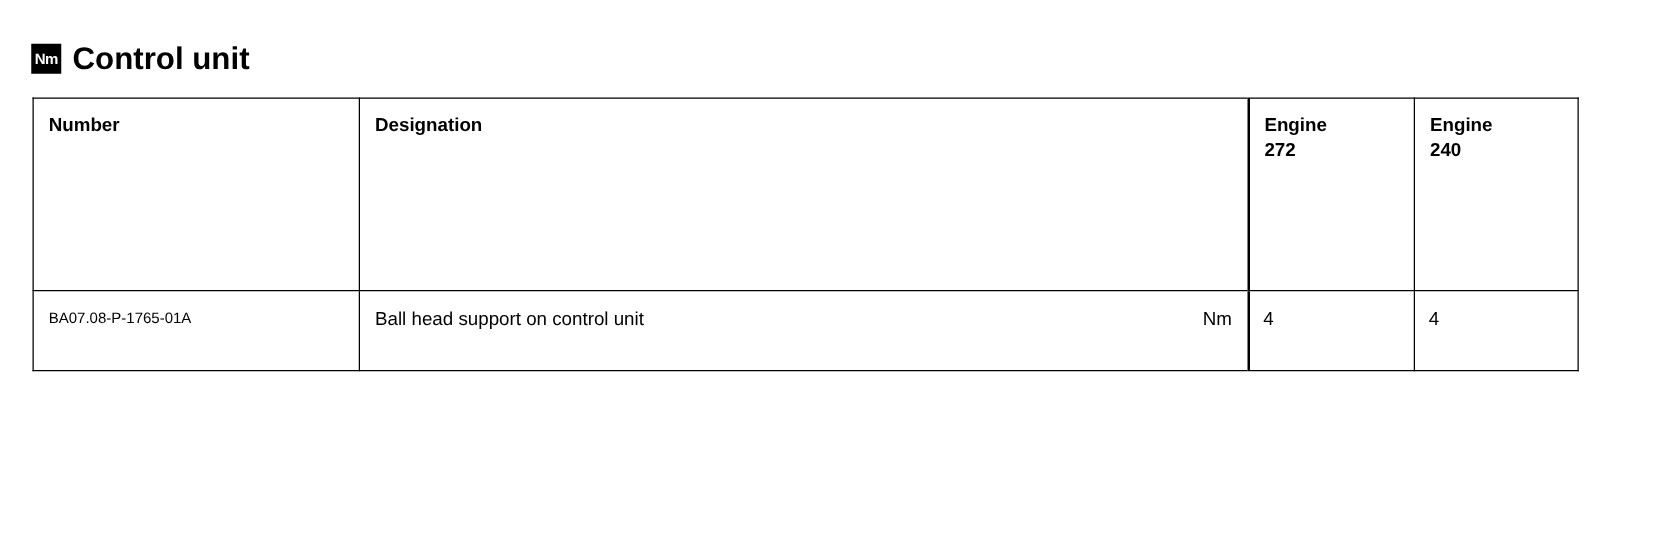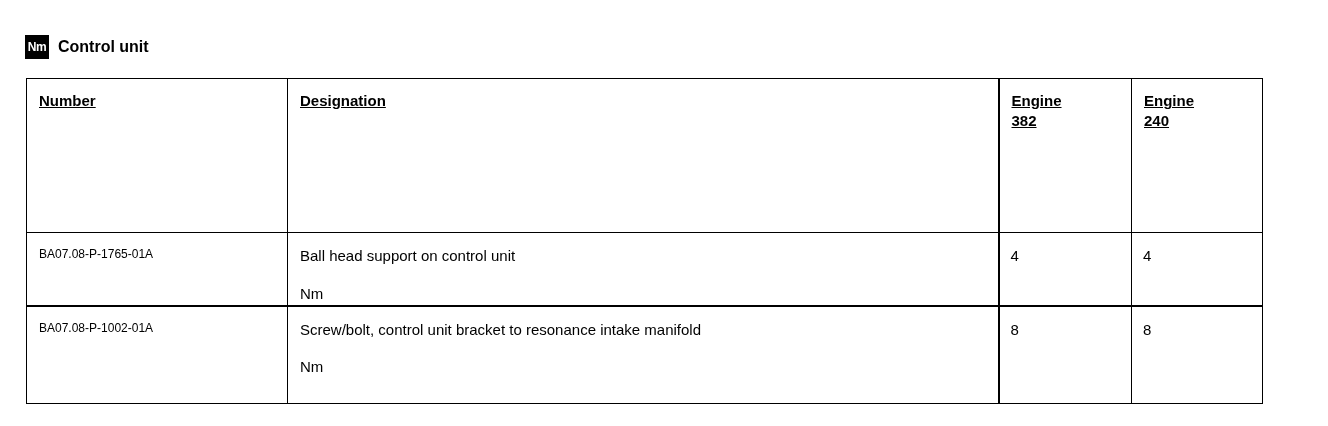--- a/index.html
+++ b/index.html
@@ -34,21 +34,21 @@
     display: flex;
     align-items: center;
     justify-content: center;
     font-size: 12px;
     font-weight: bold;
     line-height: 1;
     letter-spacing: -0.5px;
     box-sizing: border-box;
   }
   .title-text {
-    font-size: 16px;
+    font-size: 25px;
     font-weight: bold;
     line-height: 1;
     white-space: nowrap;
   }
 
   
   .table-wrap {
     position: absolute;
     left: 26px;
     top: 78px;
@@ -78,21 +78,20 @@
   
   .col-sep-heavy { border-left: 2px solid #000000 !important; }
 
   
   tr.head-row td { height: 153px; }
   .head-cell-inner {
     padding: 12px 0 0 12px;
     font-size: 15px;
     font-weight: bold;
     line-height: 1.3;
-    text-decoration: underline;
   }
   .head-cell-inner .l2 { display: block; }
 
   
   tr.body-row.r1 td { height: 63px; }
   tr.body-row.r2 td { height: 96px; }
   tr.body-row.r2 { border-top: 2px solid #000000; }
   tr.body-row.r2 > td { border-top: 2px solid #000000; }
 
   .cell-number {
@@ -103,21 +102,20 @@
   }
   .cell-designation {
     padding: 12px 12px 0 12px;
     font-size: 15px;
     line-height: 1.45;
     display: flex;
     justify-content: space-between;
     align-items: flex-start;
     gap: 16px;
     box-sizing: border-box;
-    flex-direction: column;
   }
   .designation-text { flex: 1 1 auto; }
   .unit-text {
     flex: 0 0 auto;
     white-space: nowrap;
   }
   .cell-value {
     padding: 12px 0 0 11px;
     font-size: 15px;
     line-height: 1.45;
@@ -144,21 +142,21 @@
       <tr class="head-row">
         <td>
           <div class="head-cell-inner">Number</div>
         </td>
         <td>
           <div class="head-cell-inner">Designation</div>
         </td>
         <td class="col-sep-heavy">
           <div class="head-cell-inner">
             <span>Engine</span>
-            <span class="l2">382</span>
+            <span class="l2">272</span>
           </div>
         </td>
         <td>
           <div class="head-cell-inner">
             <span>Engine</span>
             <span class="l2">240</span>
           </div>
         </td>
       </tr>
     </thead>
@@ -175,32 +173,15 @@
           </div>
         </td>
         <td class="col-sep-heavy">
           <div class="cell-value">4</div>
         </td>
         <td>
           <div class="cell-value">4</div>
         </td>
       </tr>
 
-      <tr class="body-row r2">
-        <td>
-          <div class="cell-number">BA07.08-P-1002-01A</div>
-        </td>
-        <td>
-          <div class="cell-designation">
-            <span class="designation-text">Screw/bolt, control unit bracket to resonance intake manifold</span>
-            <span class="unit-text">Nm</span>
-          </div>
-        </td>
-        <td class="col-sep-heavy">
-          <div class="cell-value">8</div>
-        </td>
-        <td>
-          <div class="cell-value">8</div>
-        </td>
-      </tr>
     </tbody>
   </table>
 </div>
 
 </body></html>

